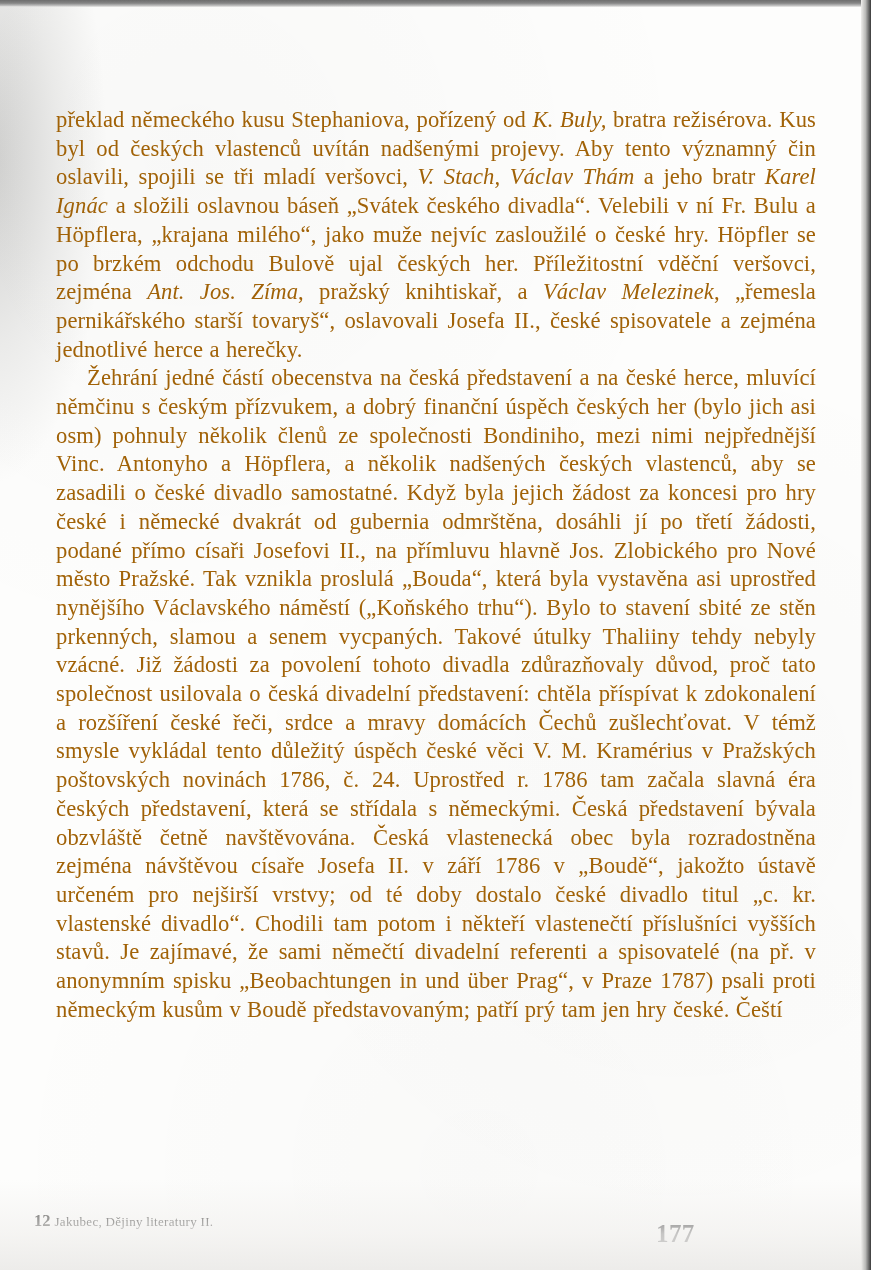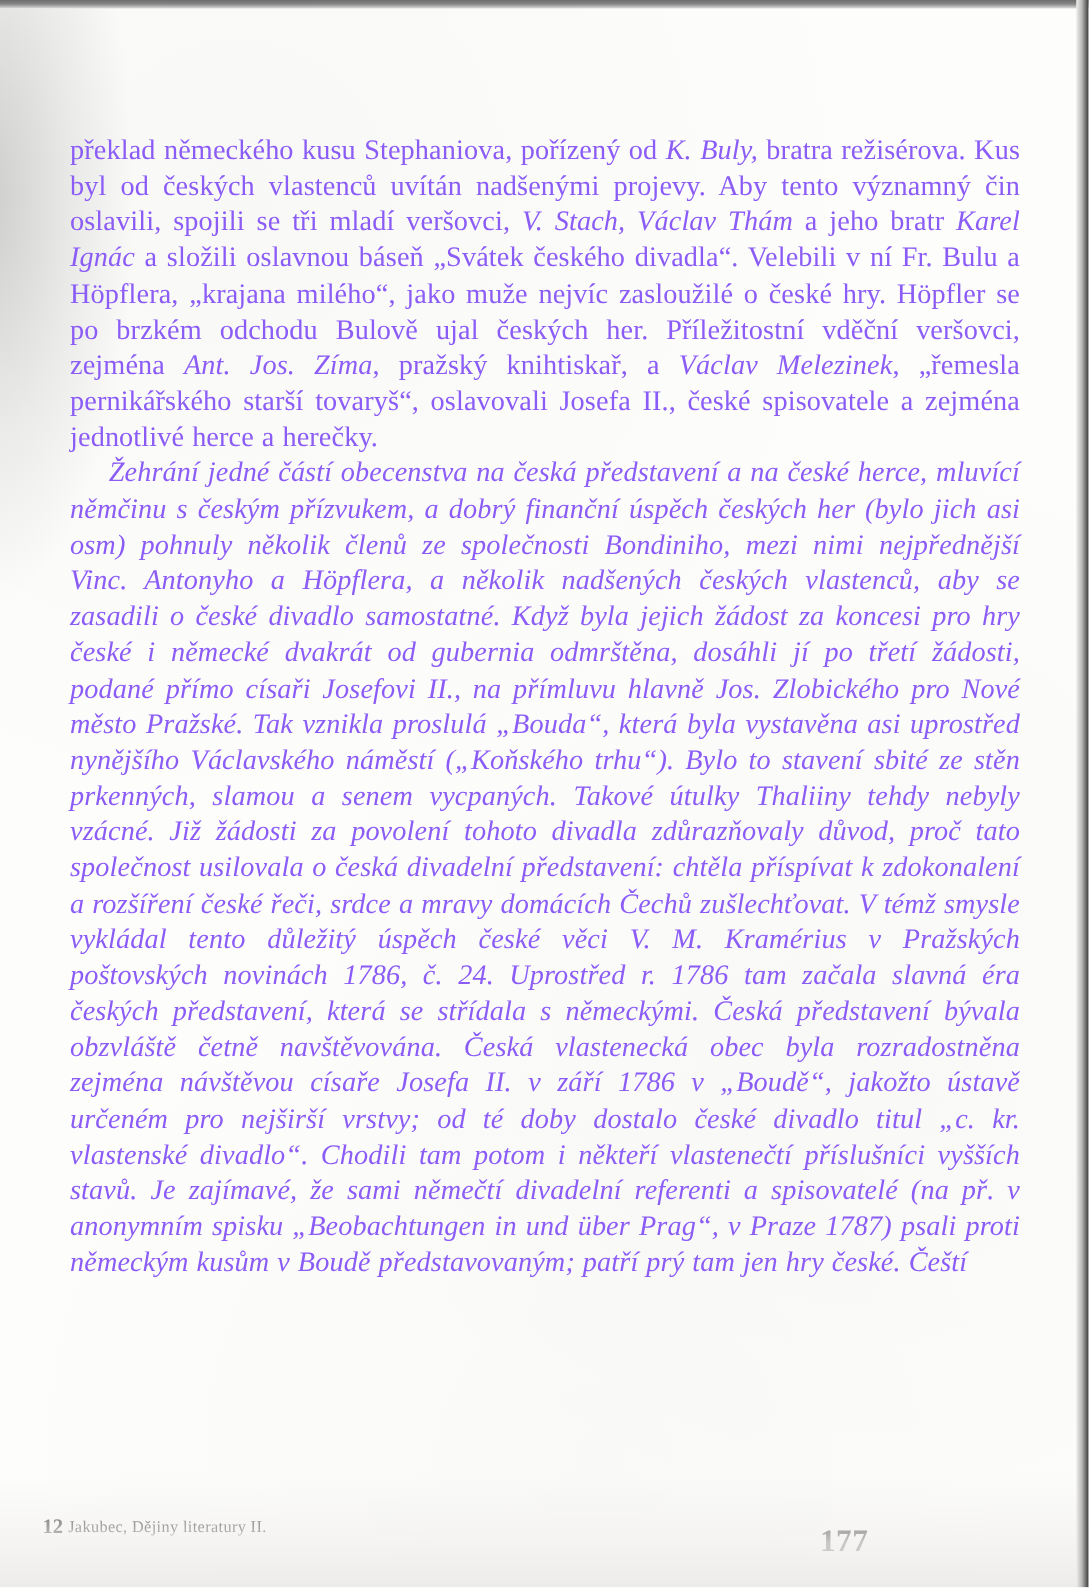--- a/index.html
+++ b/index.html
@@ -61,28 +61,27 @@
     left: 56px;
     top: 106px;
     width: 760px;
   }
   .para {
     margin: 0;
     text-align: justify;
     text-justify: inter-word;
     font-size: 22.6px;
     line-height: 28.7px;
-    color: #8b5cf6;
+    color: #a16207;
     letter-spacing: 0.1px;
     word-spacing: 0.6px;
     text-rendering: optimizeLegibility;
   }
   .para.indent {
     text-indent: 31px;
-    font-style: italic;
   }
   .para i { font-style: italic; }
 
   
   #footer-signature {
     position: absolute;
     left: 34px;
     top: 1213px;
     font-size: 13px;
     line-height: 16px;

